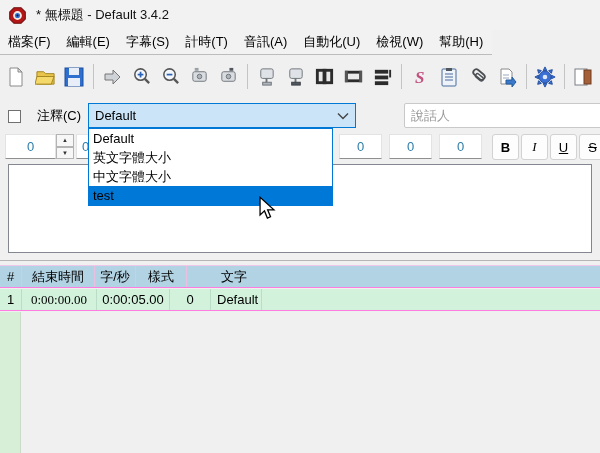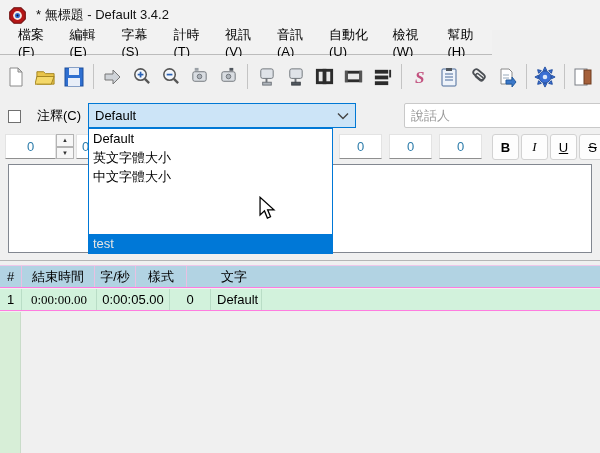--- a/index.html
+++ b/index.html
@@ -11,21 +11,21 @@
   html,body{width:600px;height:453px;overflow:hidden;}
   body{font-family:"Liberation Sans",sans-serif;font-size:13px;background:#f0f0f0;color:#000;}
   .app{position:relative;width:600px;height:453px;background:#f0f0f0;overflow:hidden;}
 
   
   .titlebar{position:absolute;left:0;top:0;width:600px;height:30px;background:#f2f2f2;display:flex;align-items:center;padding-left:9px;}
   .titlebar .ticon{width:17px;height:17px;margin-right:10px;flex:none;}
   .titlebar .ttext{font-size:13px;color:#111;}
 
   
-  .menubar{position:absolute;left:0;top:30px;width:492px;height:25px;display:flex;align-items:center;padding-left:10px;border-bottom:1px solid #bcbcbc;background:#f2f2f2;}
+  .menubar{position:absolute;left:0;top:30px;width:492px;height:25px;display:flex;align-items:center;padding-left:0;border-bottom:1px solid #bcbcbc;background:#f2f2f2;}
   .menubar .mitem{padding:4px 8px;cursor:default;}
 
   
   .toolbar{position:absolute;left:0;top:56px;width:600px;height:41px;display:flex;align-items:center;padding-left:4px;background:#f0f0f0;}
   .tbtn{width:24px;height:24px;margin-right:5px;flex:none;display:flex;align-items:center;justify-content:center;border-radius:3px;}
   .tsep{width:1px;height:25px;background:#c4c4c4;margin:0 6px 0 2px;flex:none;}
 
   
   .chk{position:absolute;left:8px;top:107px;display:flex;align-items:center;gap:12px;}
   .chk .box{width:13px;height:13px;background:#fff;border:1px solid #707070;margin-right:4px;}
@@ -49,21 +49,21 @@
   .gridhdr{position:absolute;left:0;top:265px;width:600px;height:23px;background:var(--hdr-bg);display:flex;border-top:1px solid #efc7ea;border-bottom:1px solid var(--grid-pink);}
   .gridhdr .hcell{display:flex;align-items:center;justify-content:center;border-right:1px solid #e9c0e2;height:100%;font-size:13px;}
   .gridrow{position:absolute;left:0;top:289px;width:600px;height:22px;background:var(--row-bg);display:flex;border-bottom:1px solid var(--grid-pink);}
   .gridrow .rcell{display:flex;align-items:center;justify-content:center;border-right:1px solid #b9ddc6;height:100%;font-size:13px;}
   .rcell.left{justify-content:flex-start;padding-left:6px;}
   .strip{position:absolute;left:0;top:312px;width:21px;height:141px;background:var(--strip-green);border-right:1px solid #c9dcc9;}
 
   
   .dropdown{position:absolute;left:88px;top:128px;width:245px;background:#fff;border:1px solid var(--accent);z-index:30;}
   .dropdown .opt{height:19px;display:flex;align-items:center;padding:0 4px;}
-  .dropdown .opt.sel{background:var(--accent);color:#e5e5e5;margin-top:48px;}
+  .dropdown .opt.sel{background:var(--accent);color:#000000;}
 
   .cursor{position:absolute;left:256px;top:196px;z-index:40;pointer-events:none;}
 </style>
 </head>
 <body>
 
 <div class="app">
 
   <div class="titlebar">
     <svg class="ticon" viewBox="0 0 24 24">
@@ -73,21 +73,20 @@
       <circle cx="12" cy="12" r="1.4" fill="#07102a"></circle>
     </svg>
     <span class="ttext">* 無標題 - Default 3.4.2</span>
   </div>
 
   <div class="menubar">
     <span class="mitem">檔案(F)</span>
     <span class="mitem">編輯(E)</span>
     <span class="mitem">字幕(S)</span>
     <span class="mitem">計時(T)</span>
-    <span class="mitem">視訊(V)</span>
     <span class="mitem">音訊(A)</span>
     <span class="mitem">自動化(U)</span>
     <span class="mitem">檢視(W)</span>
     <span class="mitem">幫助(H)</span>
   </div>
 
   <div class="toolbar">
     <div class="tbtn">
       <svg width="20" height="20" viewBox="0 0 20 20">
           <path d="M4 1 h8 l4 4 v14 h-12 z" fill="#fff" stroke="#8a8a8a"></path>

